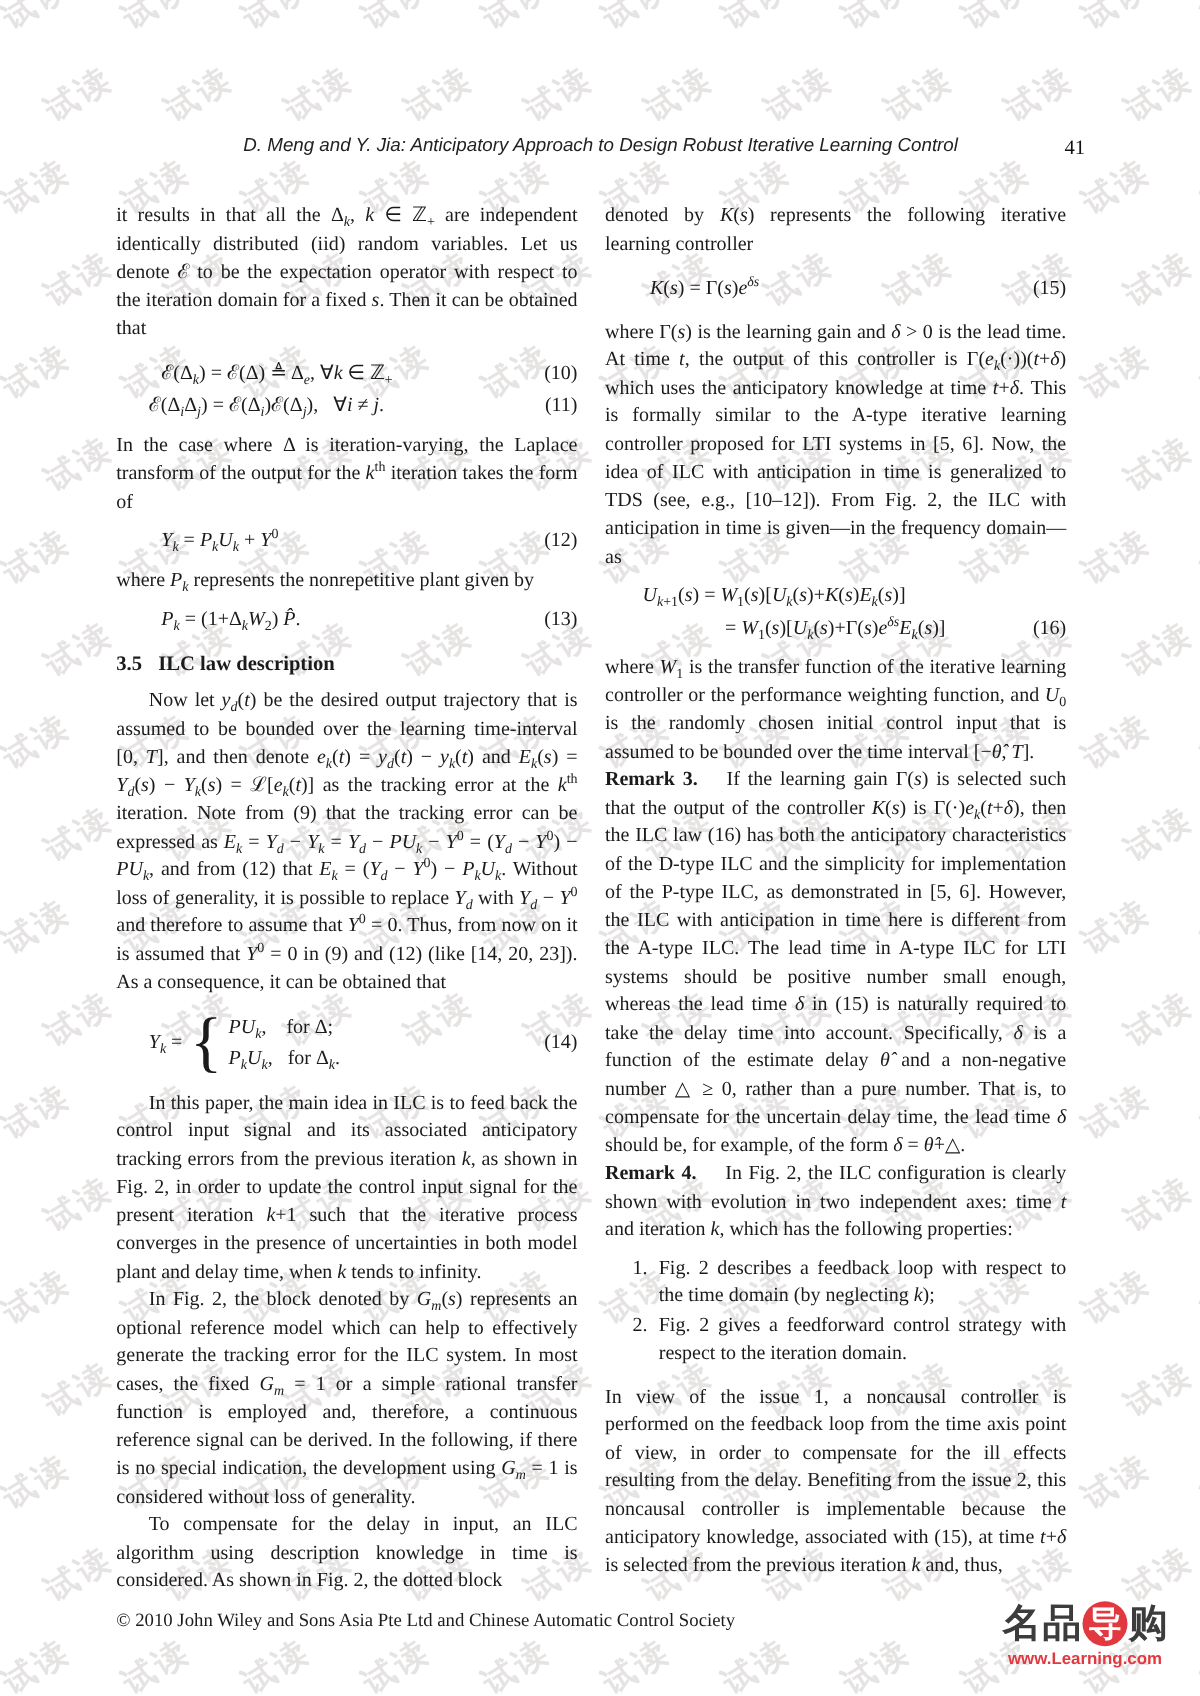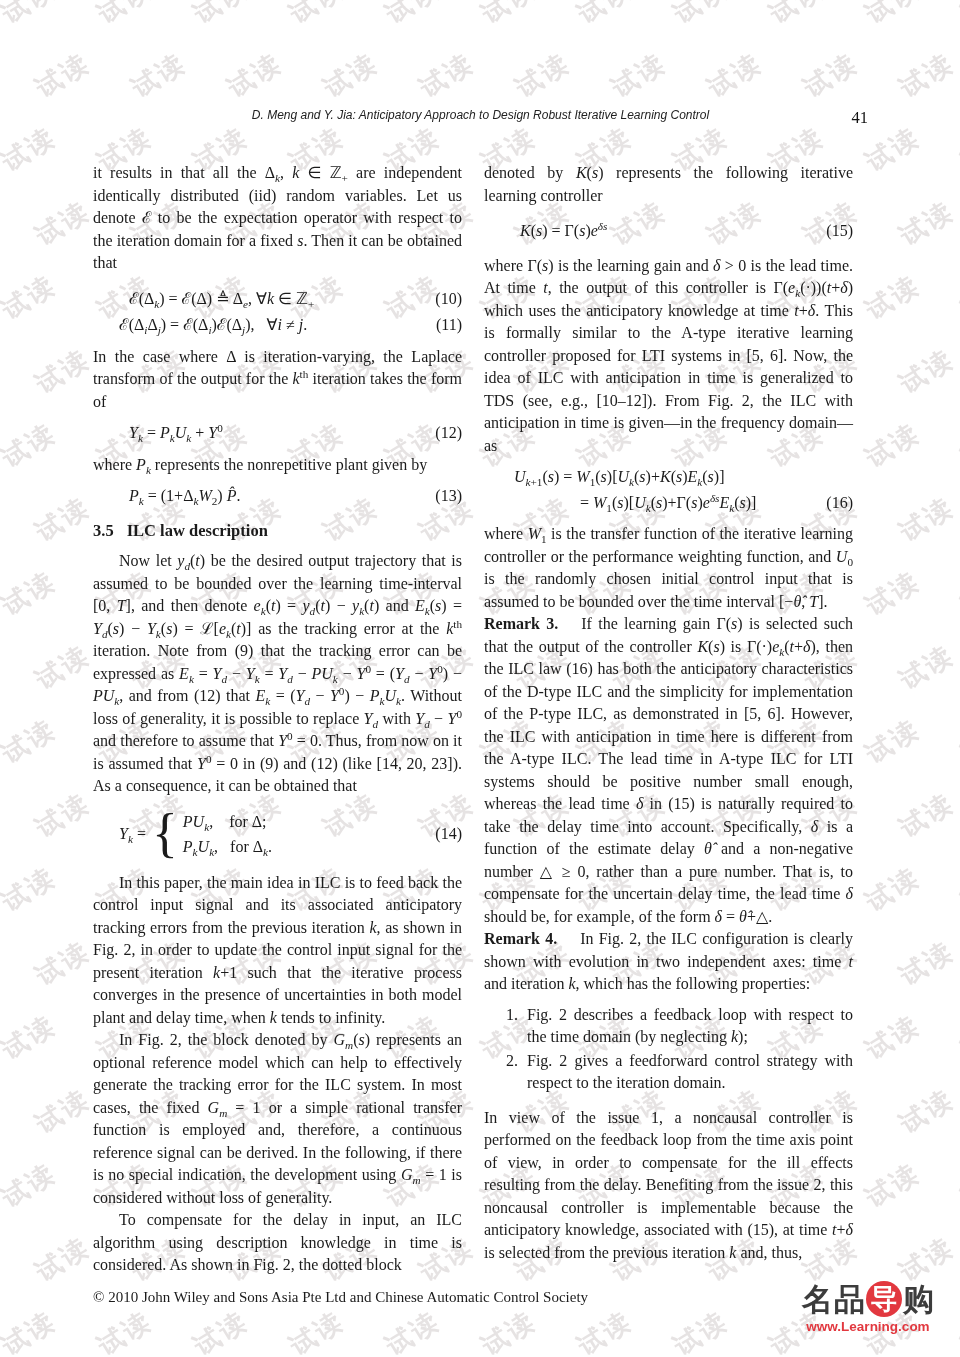--- a/index.html
+++ b/index.html
@@ -7,21 +7,21 @@
         font-family:"Liberation Serif",serif;color:#1b1b1b;}
   
   .watermark-layer{position:absolute;inset:0;z-index:0;pointer-events:none;}
   .wm{position:absolute;font-family:"DejaVu Sans",sans-serif;font-weight:bold;
       font-size:26px;letter-spacing:3px;color:#e6e3e3;transform:rotate(-32deg);
       white-space:nowrap;user-select:none;}
   
   .content{position:absolute;inset:0;z-index:1;}
   .hdr{position:absolute;top:108px;left:93px;right:92px;height:22px;}
   .running-title{text-align:center;font-family:"Liberation Sans",sans-serif;
-      font-style:italic;font-size:12px;color:#222;}
+      font-style:italic;font-size:15px;color:#222;}
   .page-number{position:absolute;right:0;top:0;font-size:16.5px;color:#111;}
   .columns{position:absolute;top:162px;left:93px;width:776px;display:flex;gap:22px;}
   .col{width:369px;font-size:16px;line-height:22.5px;text-align:justify;
        text-justify:inter-word;}
   .col p{margin:0;}
   p.ind{text-indent:26px;}
   sub,sup{font-size:70%;line-height:0;}
   .equation{display:flex;align-items:center;margin:9px 0;}
   .eq-body{flex:1;padding-left:36px;white-space:nowrap;}
   .eq-body.small-ind{padding-left:26px;}

